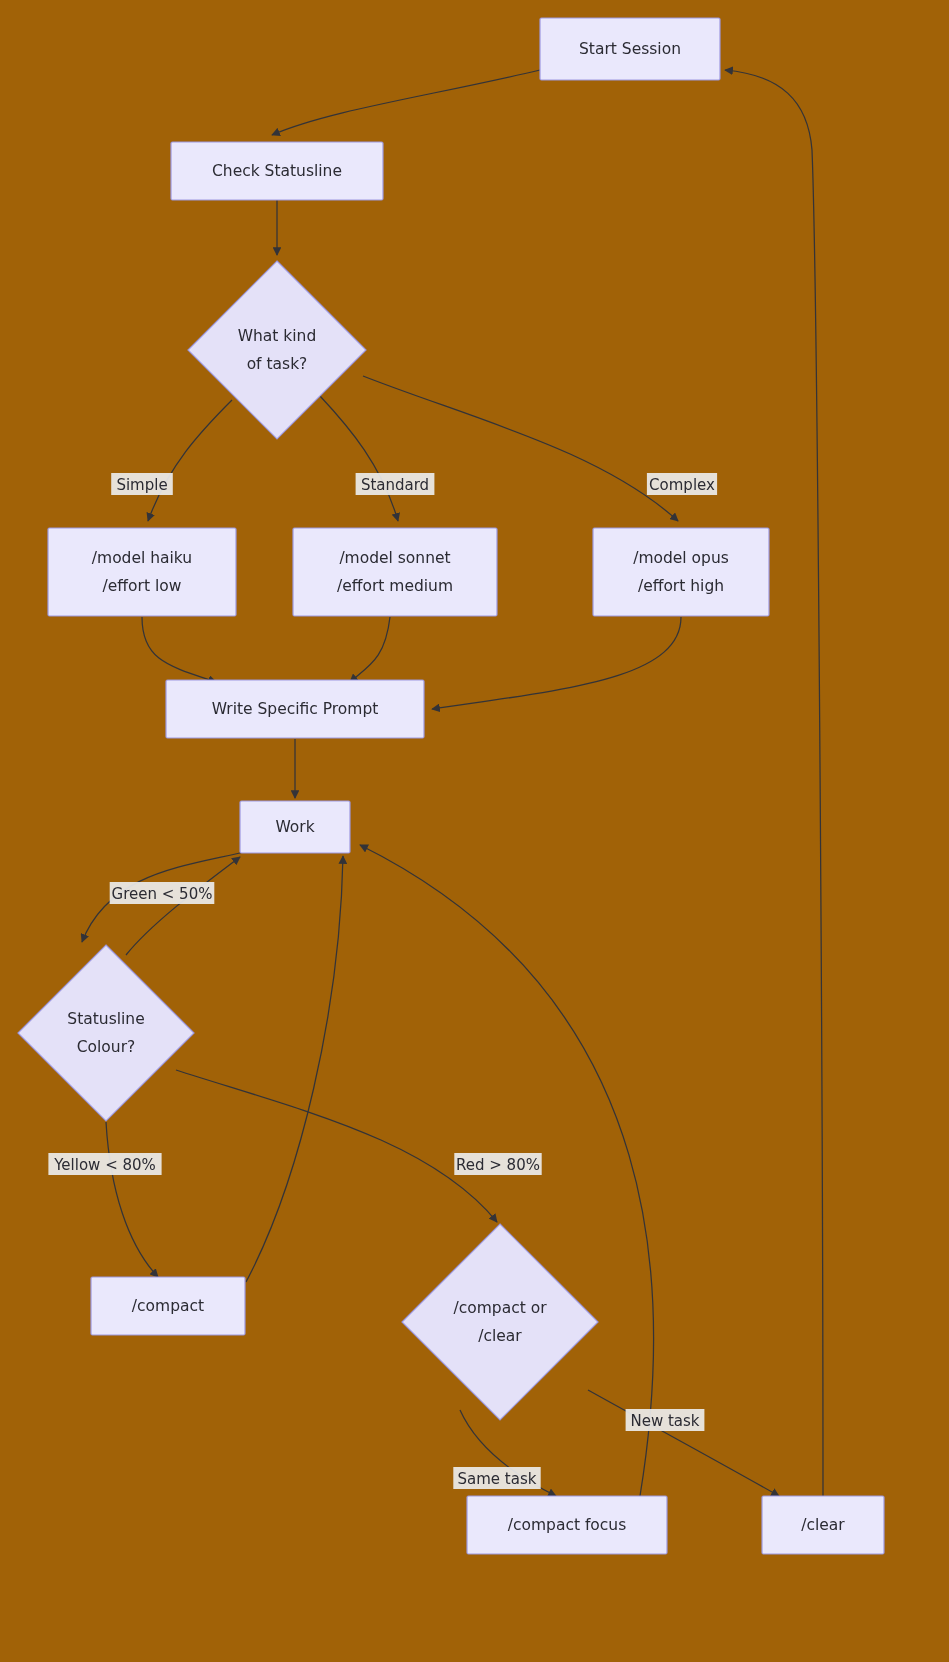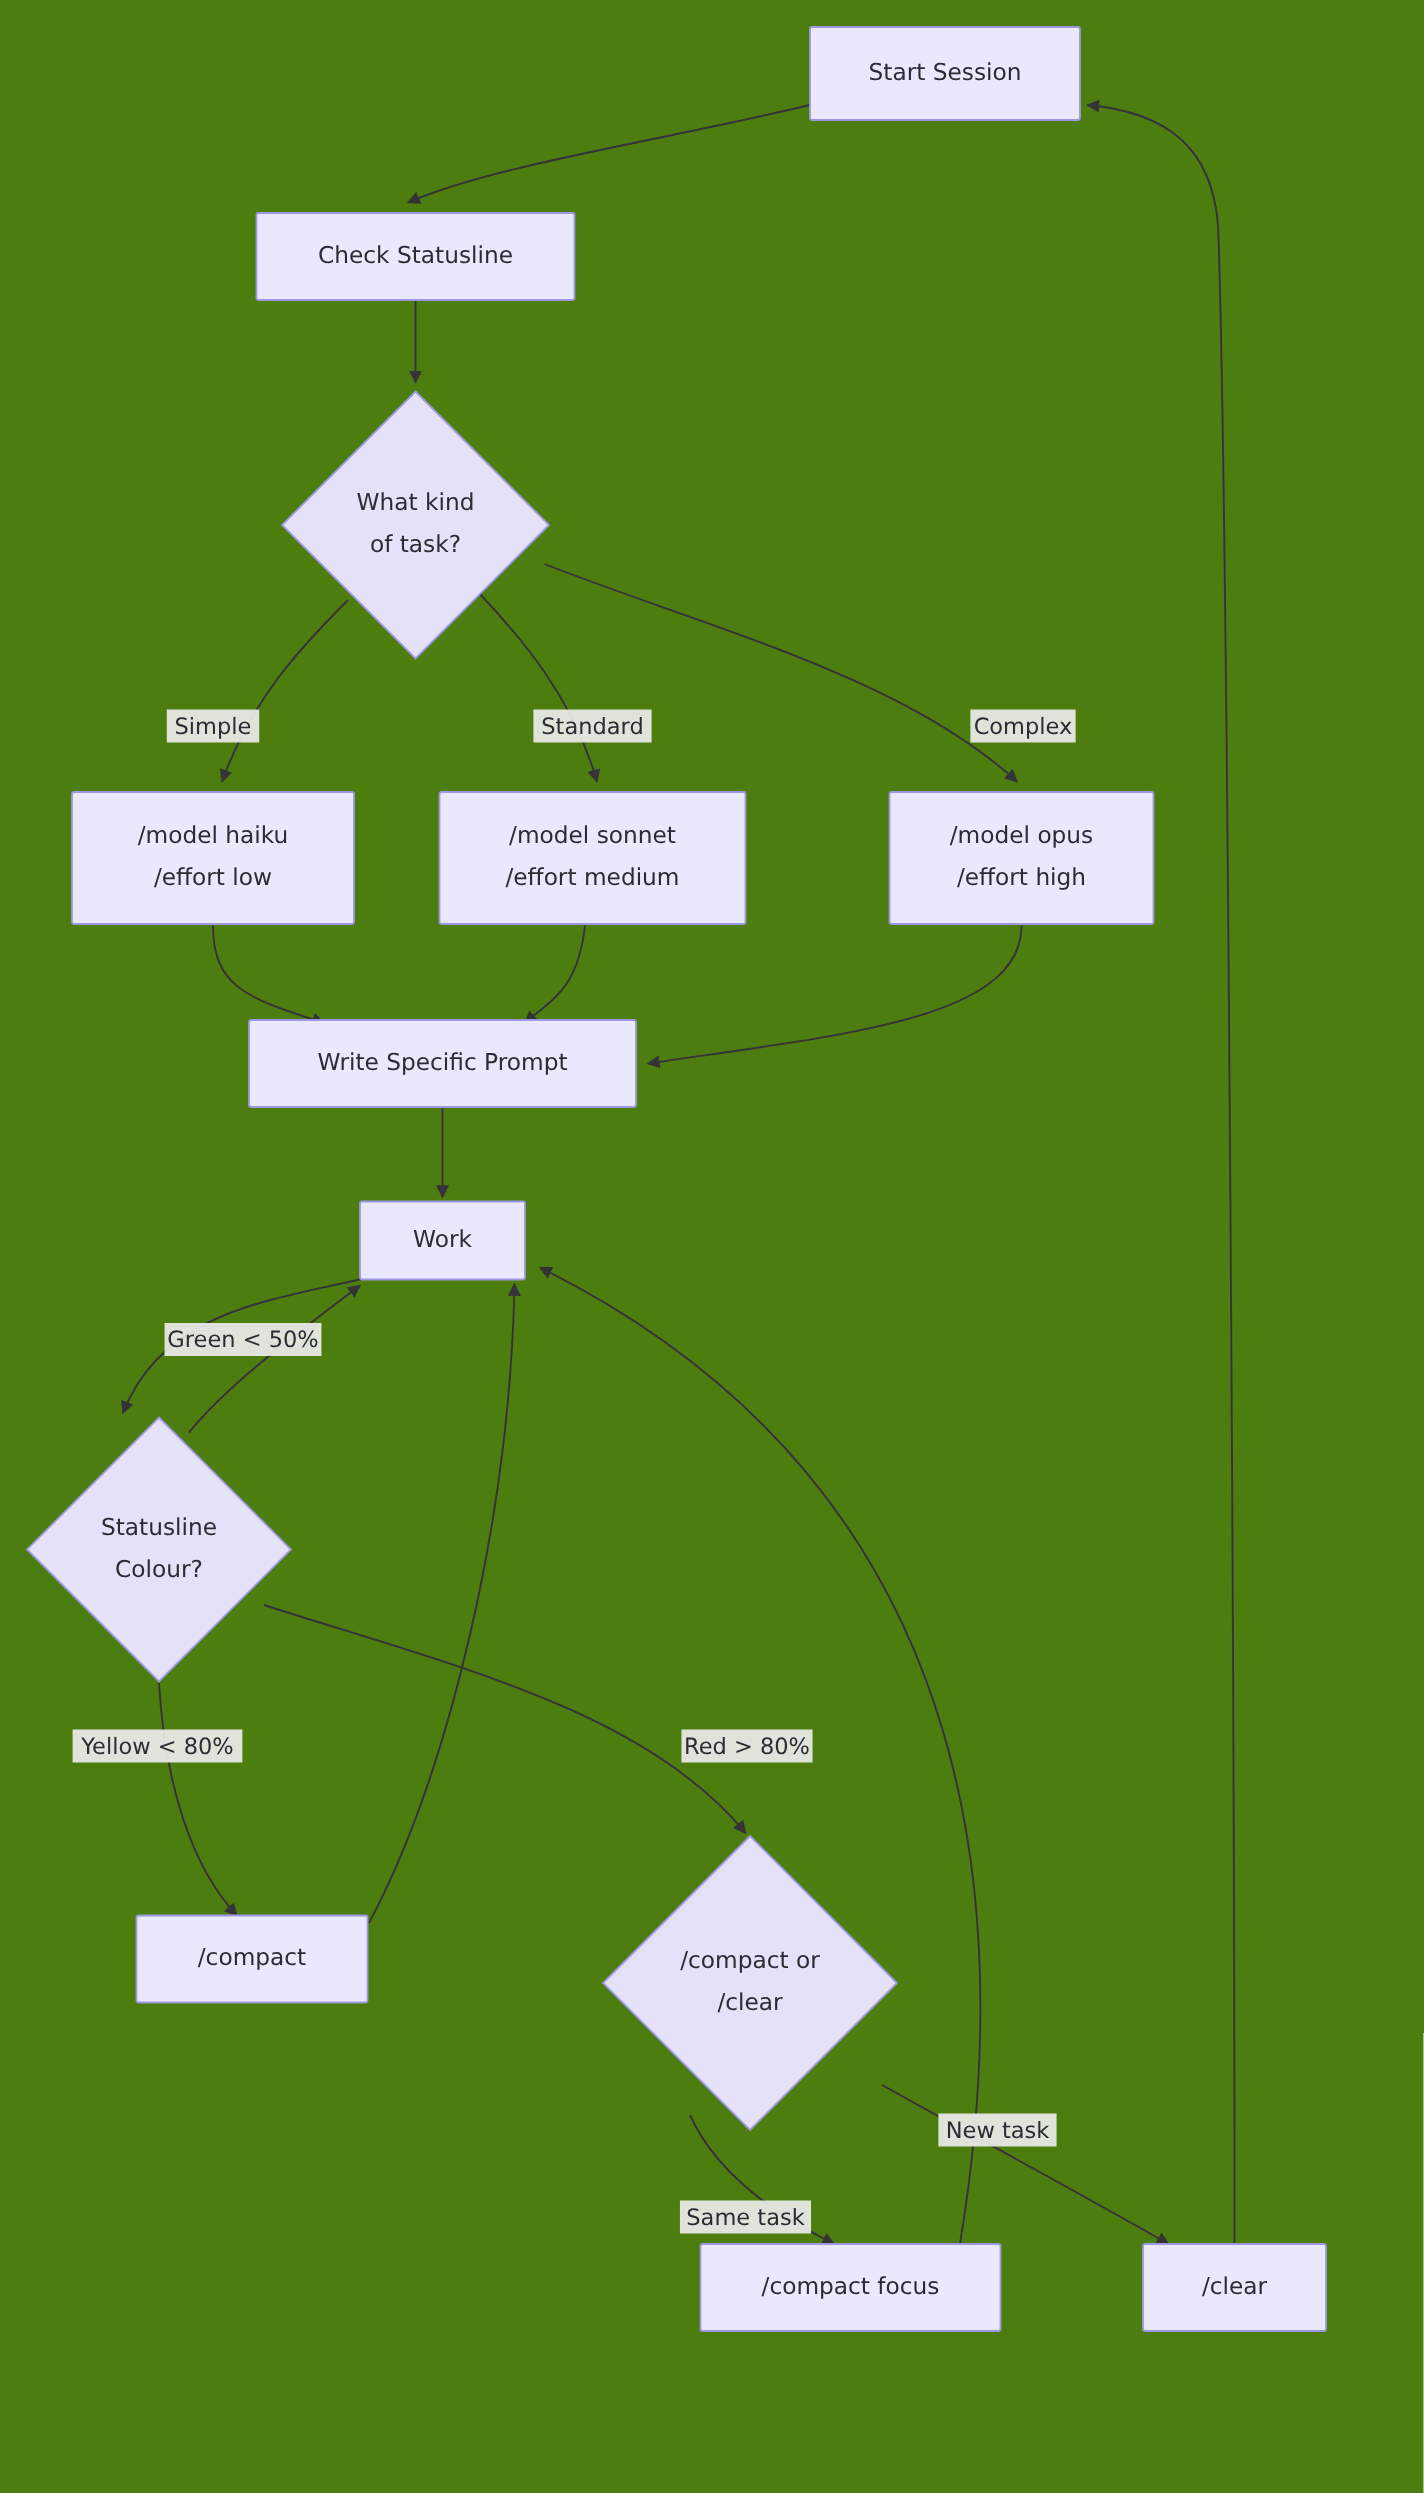--- a/index.html
+++ b/index.html
@@ -1,17 +1,17 @@
 <!DOCTYPE html>
 <html><head>
 <meta charset="utf-8">
 <style>
   html,body{margin:0;padding:0;background:#ffffff;}
   body{font-family:"DejaVu Sans","Liberation Sans",sans-serif;}
-  #diagram-root{position:relative;width:949px;height:1662px;background:#4d7c0f;overflow:hidden;}
+  #diagram-root{position:relative;width:949px;height:1662px;background:#a16207;overflow:hidden;}
   svg#flow{position:absolute;left:0;top:0;width:949px;height:1662px;display:block;}
   .node-rect{fill:#eae8fc;stroke:#9d98e0;stroke-width:1.2px;}
   .node-diamond{fill:#e4e1f8;stroke:#9d98e0;stroke-width:1.2px;}
   .node-text{font-family:"DejaVu Sans","Liberation Sans",sans-serif;font-size:15.5px;fill:#2b2b33;text-anchor:middle;dominant-baseline:middle;}
   .edge-path{fill:none;stroke:#333338;stroke-width:1.25px;}
   .edge-label-bg{fill:#ececec;opacity:.92;}
   .edge-label-text{font-family:"DejaVu Sans","Liberation Sans",sans-serif;font-size:15px;fill:#2b2b33;text-anchor:middle;dominant-baseline:middle;}
 </style>
 </head>
 <body>

